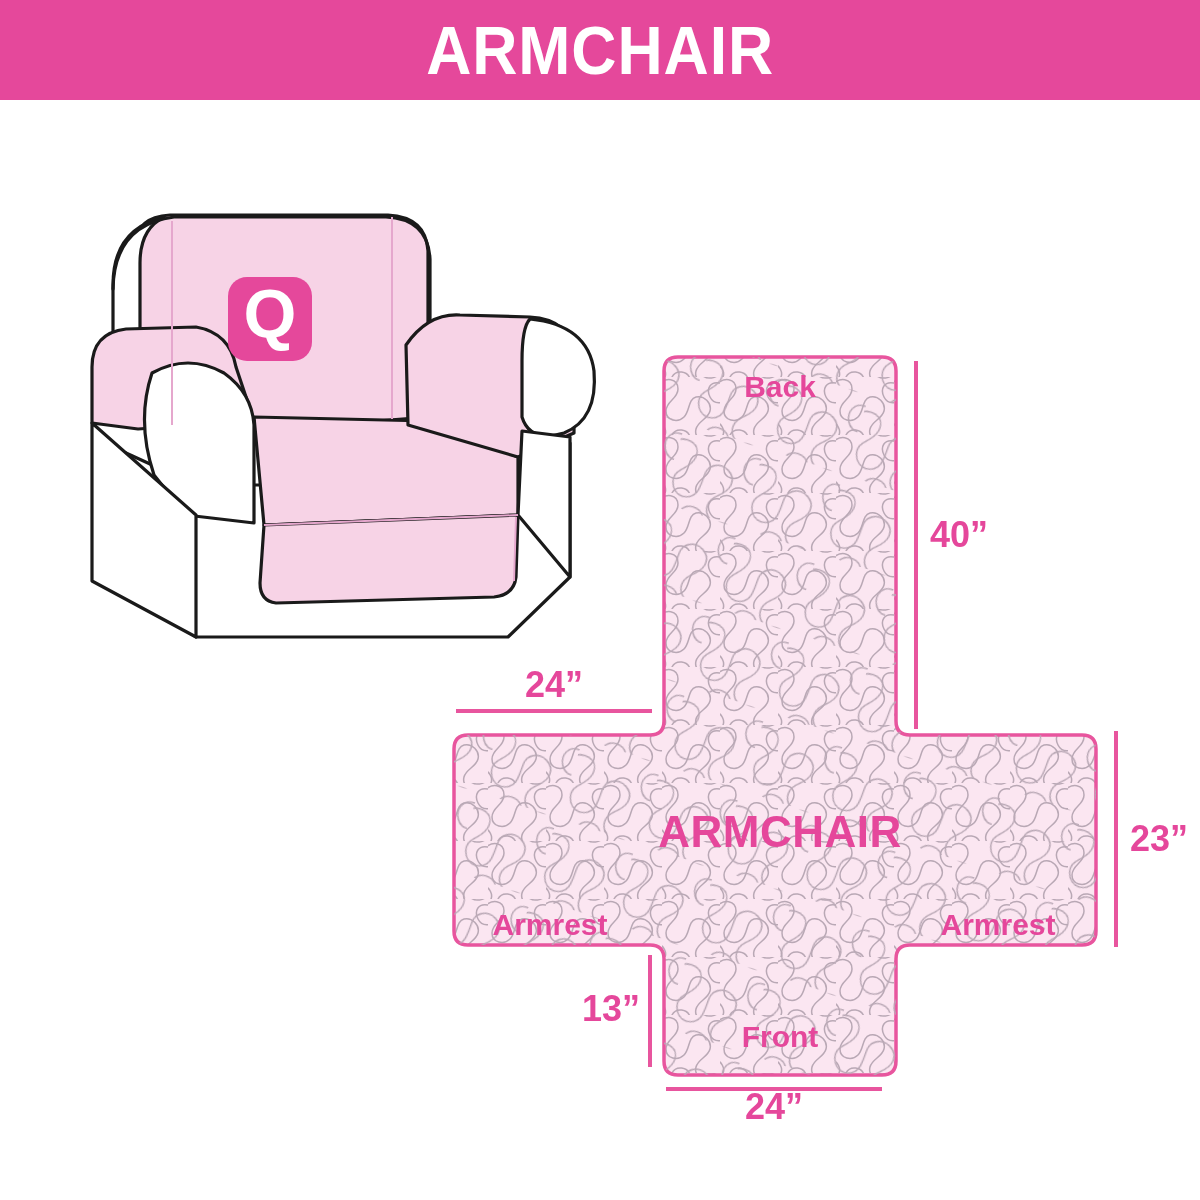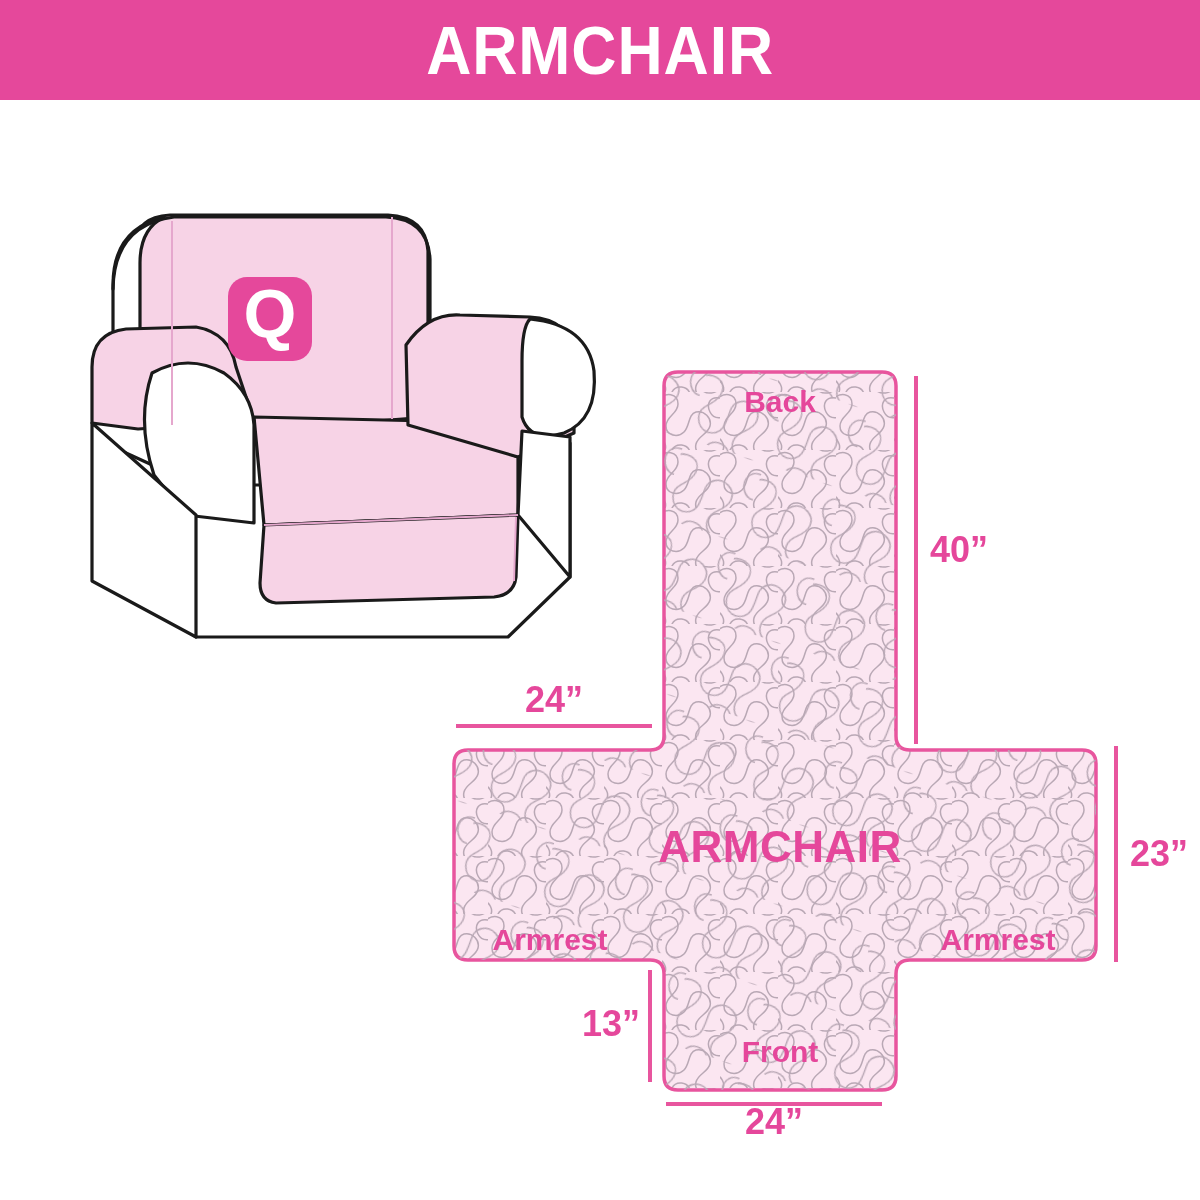--- a/index.html
+++ b/index.html
@@ -27,21 +27,21 @@
     transform:scaleX(0.92);
     line-height:1;
     user-select:none;
   }
 
   
   .chair-wrap{position:absolute;left:78px;top:185px;width:540px;height:460px;}
   .chair-wrap svg{display:block;width:540px;height:460px;}
 
   
-  .diagram-wrap{position:absolute;left:430px;top:334px;width:770px;height:800px;}
+  .diagram-wrap{position:absolute;left:430px;top:319px;width:770px;height:800px;}
   .diagram-wrap svg{display:block;width:770px;height:800px;}
 
   .lbl{
     font-family:"Liberation Sans", sans-serif;
     font-weight:bold;
     fill:#e5479b;
   }
   .lbl-part{font-size:30px;}
   .lbl-center{font-size:44px;letter-spacing:0.5px;}
   .lbl-dim{font-size:36px;}

